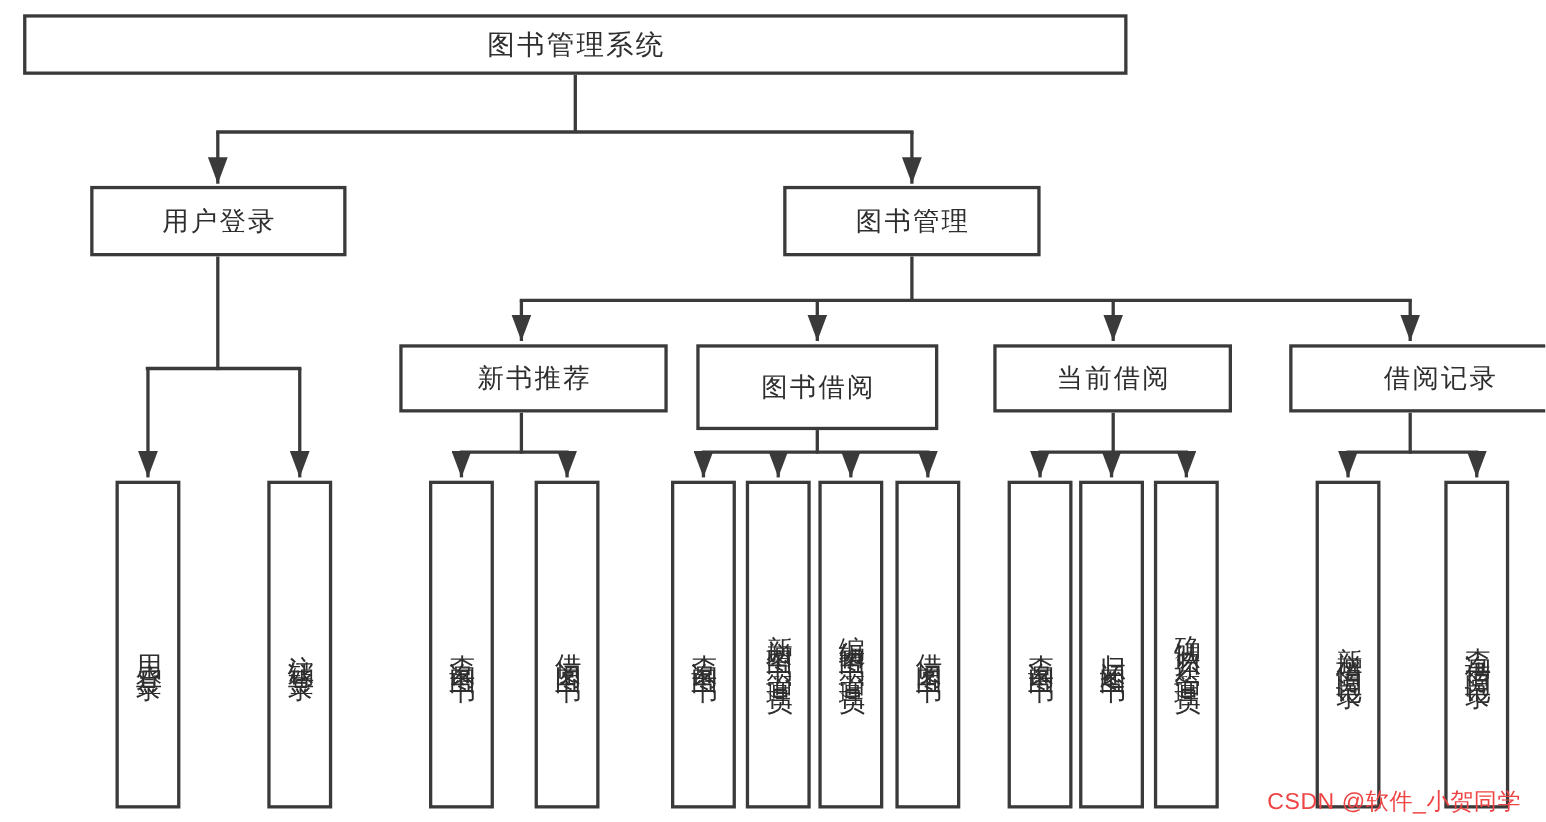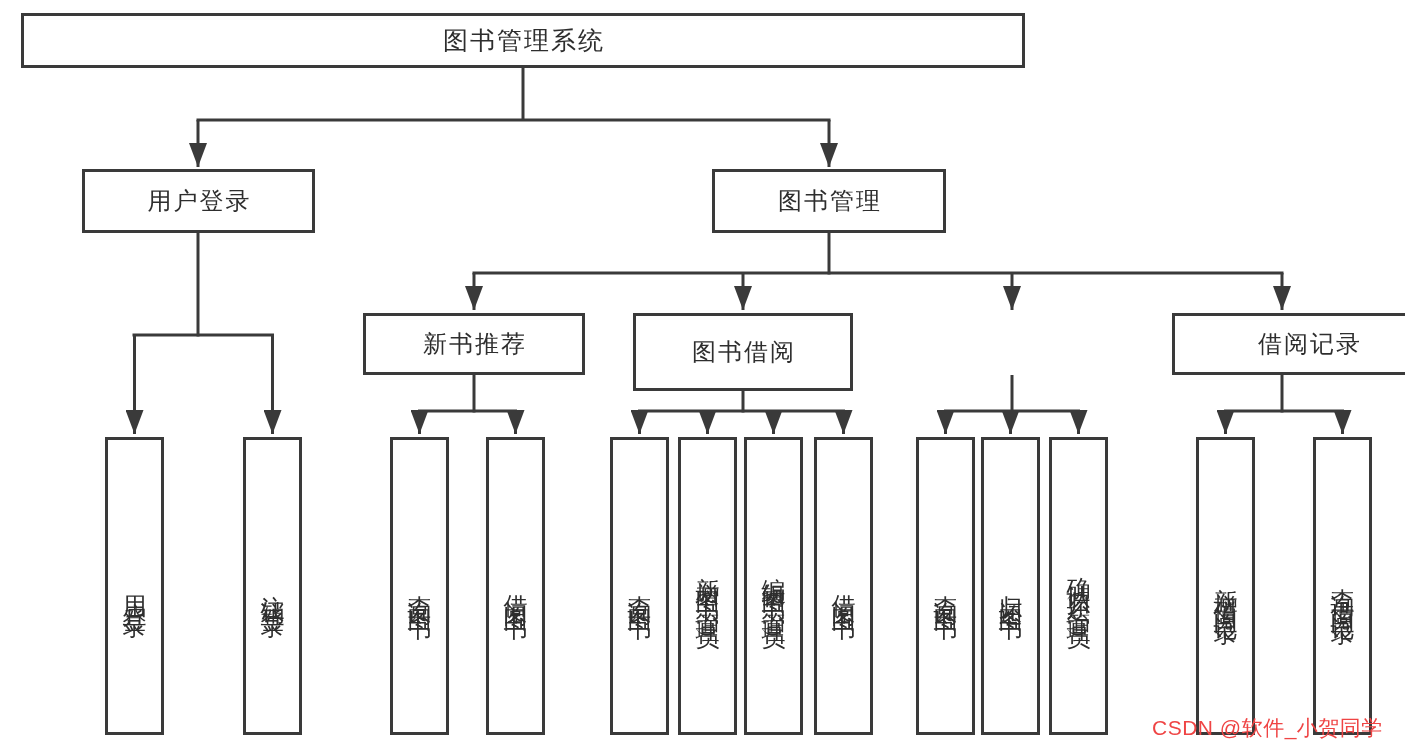--- a/index.html
+++ b/index.html
@@ -107,25 +107,28 @@
     <span>图书管理系统</span>
   </div>
 
   <div class="node h" style="left:82px;top:169px;width:233px;height:64px;">
     <span>用户登录</span>
   </div>
   <div class="node h" style="left:712px;top:169px;width:234px;height:64px;">
     <span>图书管理</span>
   </div>
 
-  <div class="node h" style="left:363px;top:313px;width:222px;height:62px;">
+  <div class="node h" style="left:363px;top:313px;width:244px;height:62px;">
     <span>新书推荐</span>
   </div>
   <div class="node h" style="left:633px;top:313px;width:220px;height:78px;">
     <span>图书借阅</span>
+  </div>
+  <div class="node h" style="left:903px;top:313px;width:217px;height:62px;">
+    <span>当前借阅</span>
   </div>
   <div class="node h" style="left:1172px;top:313px;width:262px;height:62px;padding-left:12px;">
     <span>借阅记录</span>
   </div>
 
   <div class="node v" style="left:105px;top:437px;width:59px;height:298px;">
     <span>用户登录</span>
   </div>
   <div class="node v" style="left:243px;top:437px;width:59px;height:298px;">
     <span>注销登录</span>

